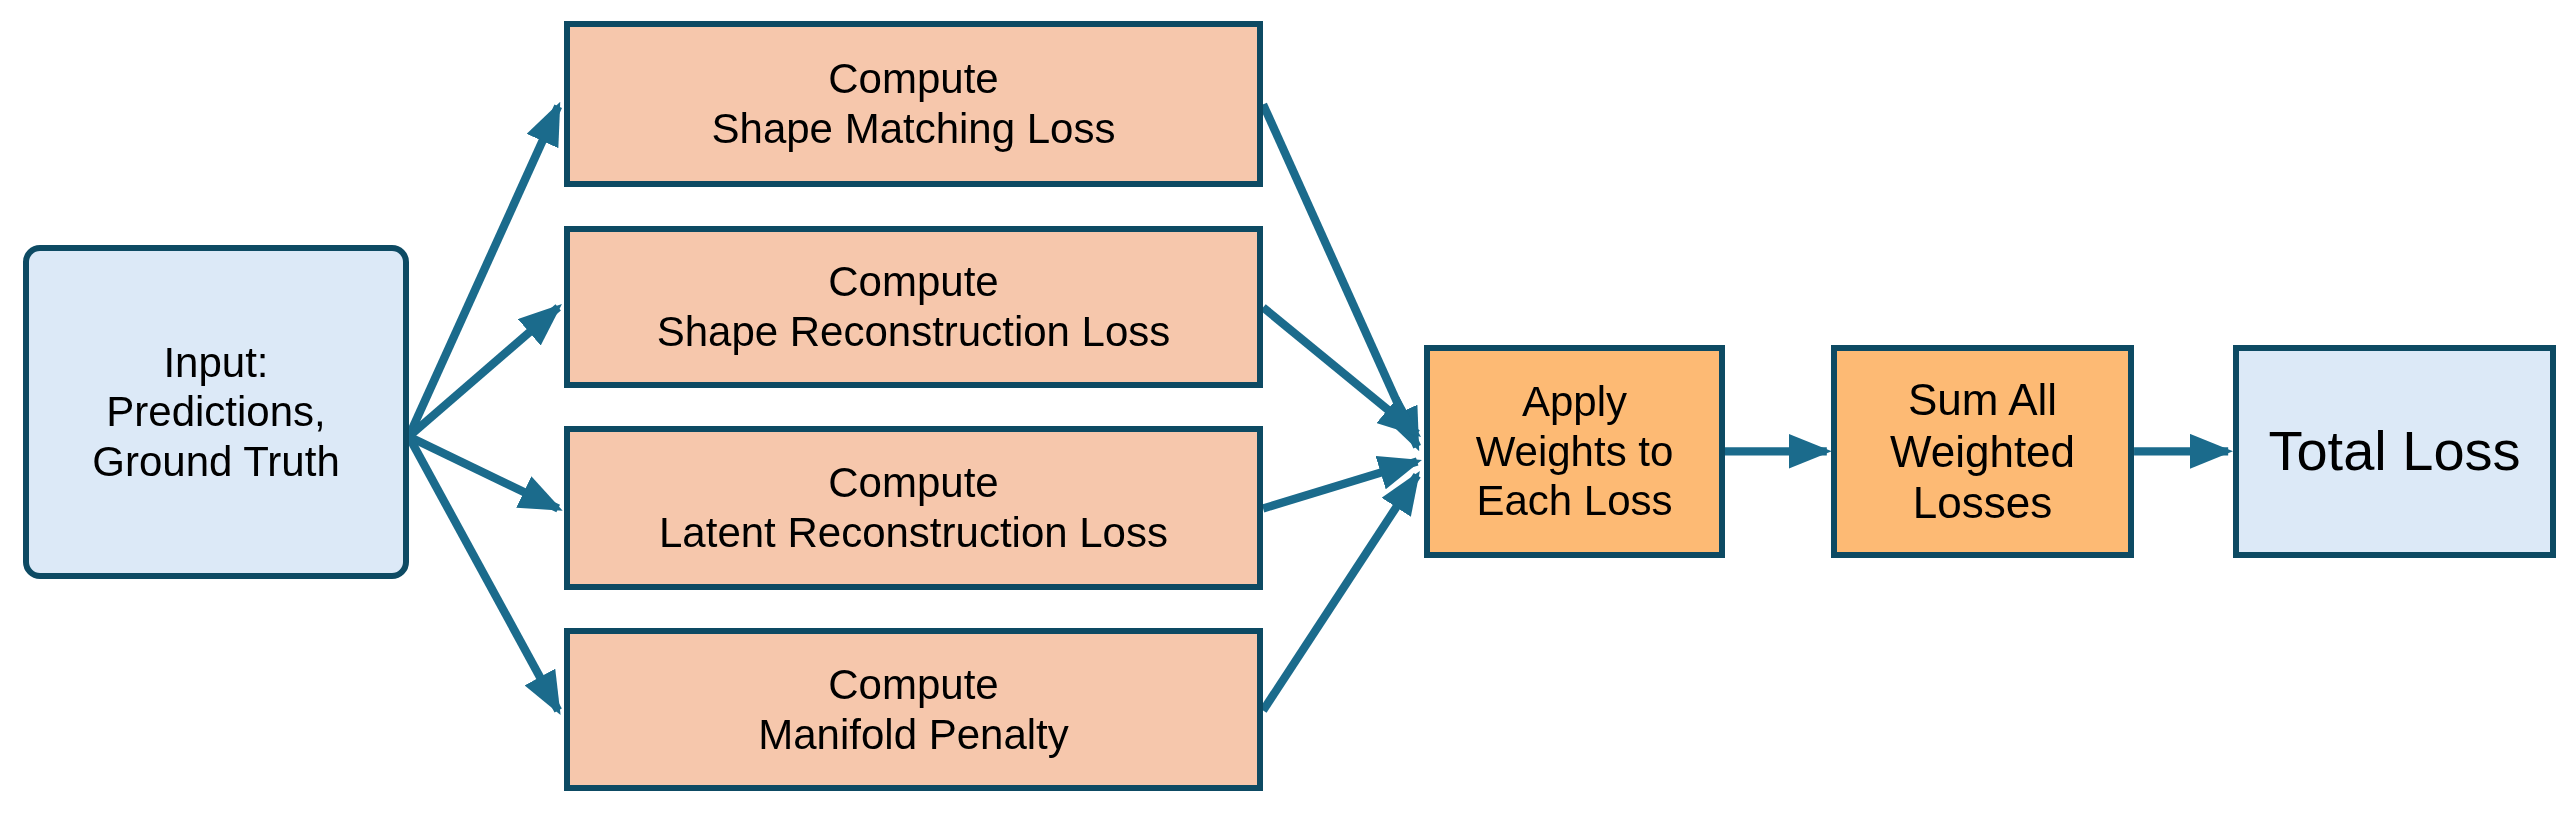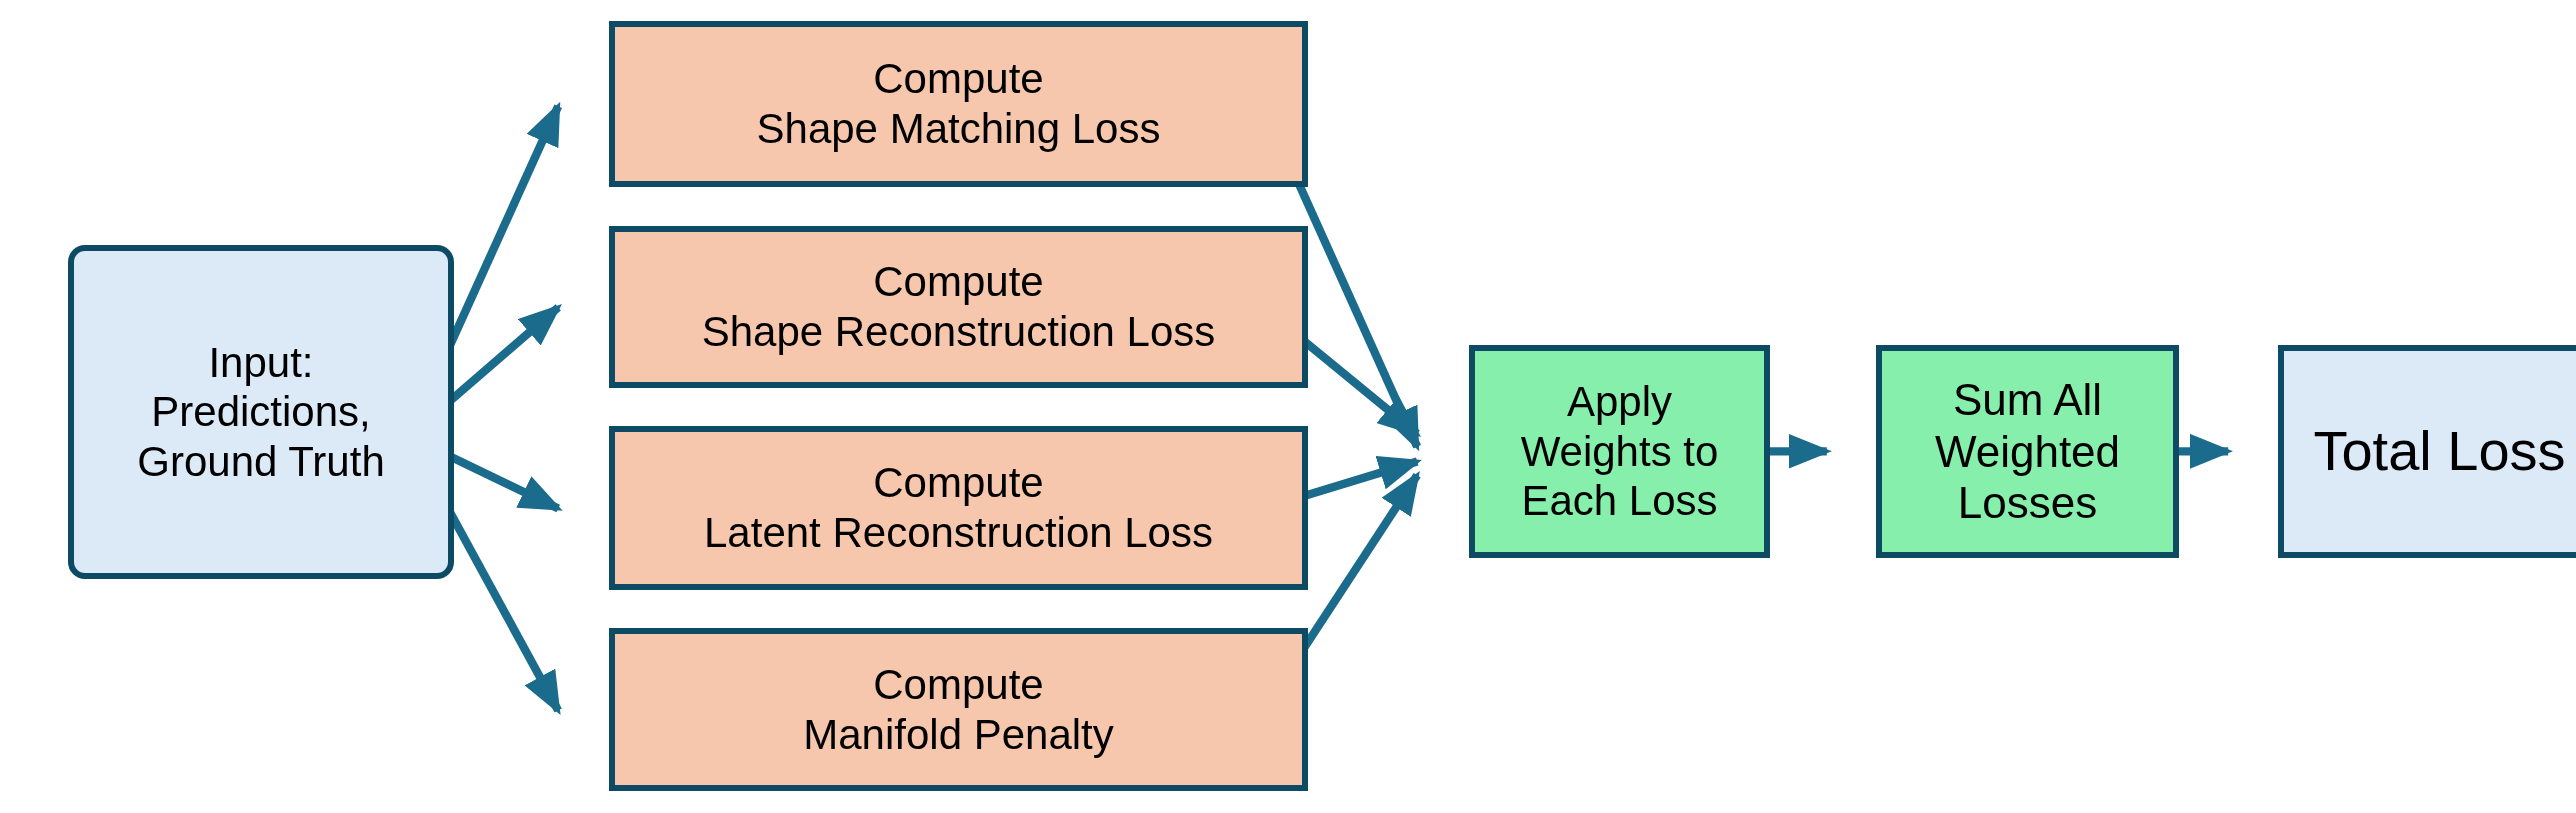--- a/index.html
+++ b/index.html
@@ -28,25 +28,24 @@
     box-sizing: border-box;
     display: flex;
     align-items: center;
     justify-content: center;
     text-align: center;
     border: 6.5px solid #0d4a63;
     color: #000000;
     line-height: 1.18;
     white-space: pre-line;
     z-index: 2;
-    margin-left: 45px;
   }
   .node.blue   { background: #dce9f7; }
   .node.orange { background: #f6c7ac; }
-  .node.green  { background: #86efac; }
+  .node.green  { background: #fdba74; }
 
   .n-input   { left: 23px;   top: 245px; width: 386px; height: 334px; font-size: 42px; border-radius: 17px; }
   .n-loss1   { left: 564px;  top: 21px;  width: 699px; height: 166px; font-size: 42px; }
   .n-loss2   { left: 564px;  top: 226px; width: 699px; height: 162px; font-size: 42px; }
   .n-loss3   { left: 564px;  top: 426px; width: 699px; height: 164px; font-size: 42px; }
   .n-loss4   { left: 564px;  top: 628px; width: 699px; height: 163px; font-size: 42px; }
   .n-apply   { left: 1424px; top: 345px; width: 301px; height: 213px; font-size: 42px; }
   .n-sum     { left: 1831px; top: 345px; width: 303px; height: 213px; font-size: 44px; }
   .n-total   { left: 2233px; top: 345px; width: 323px; height: 213px; font-size: 56px; }
 </style>

